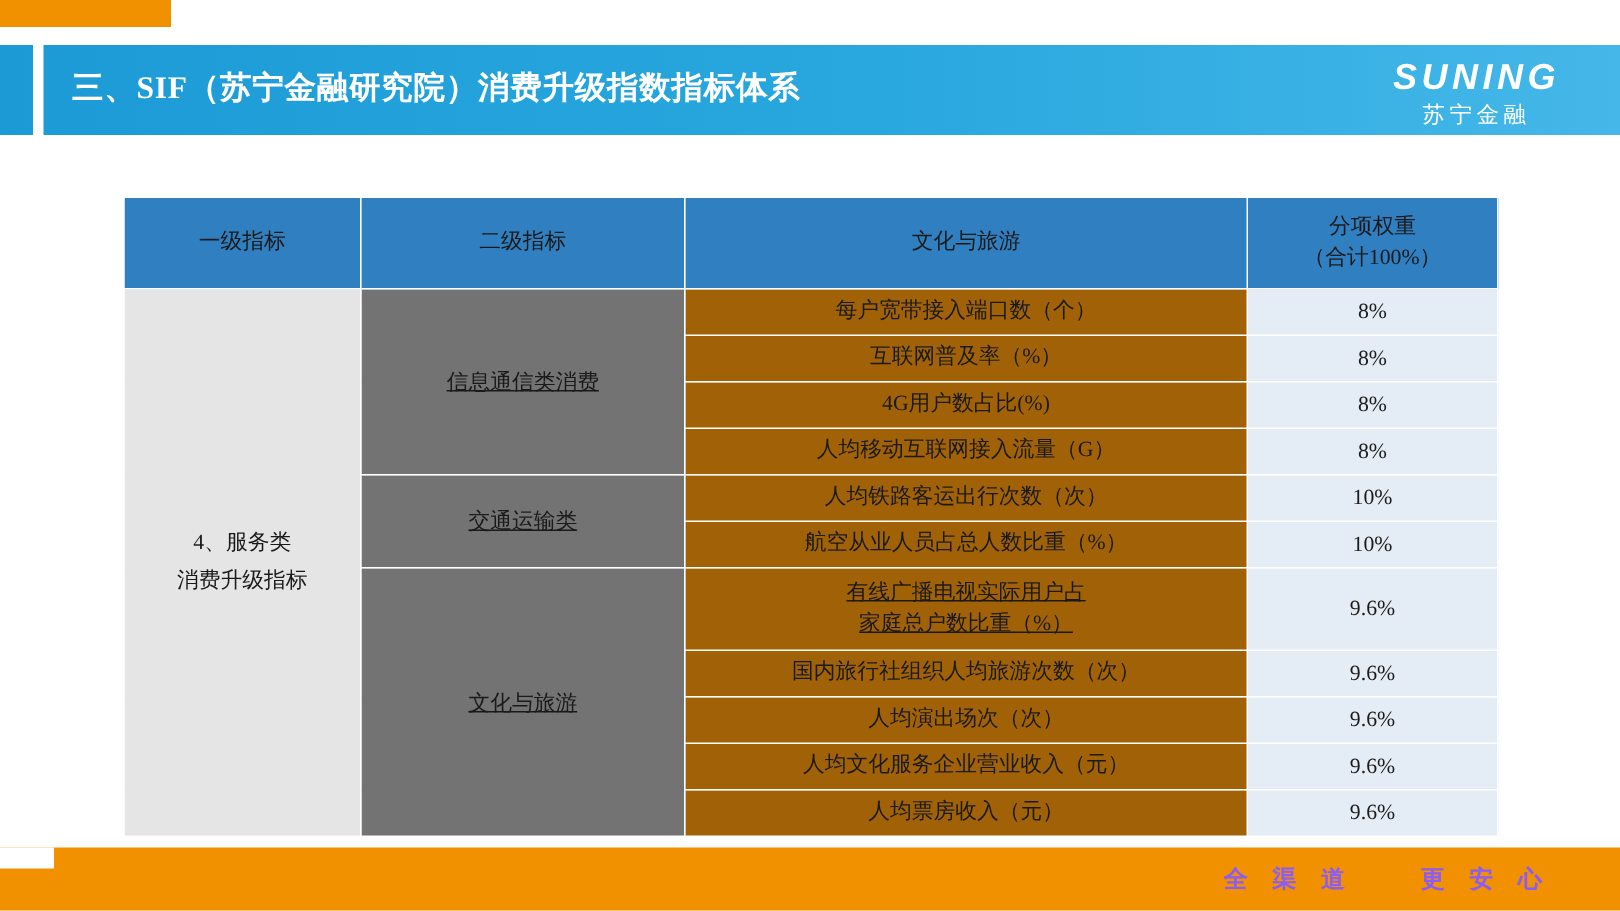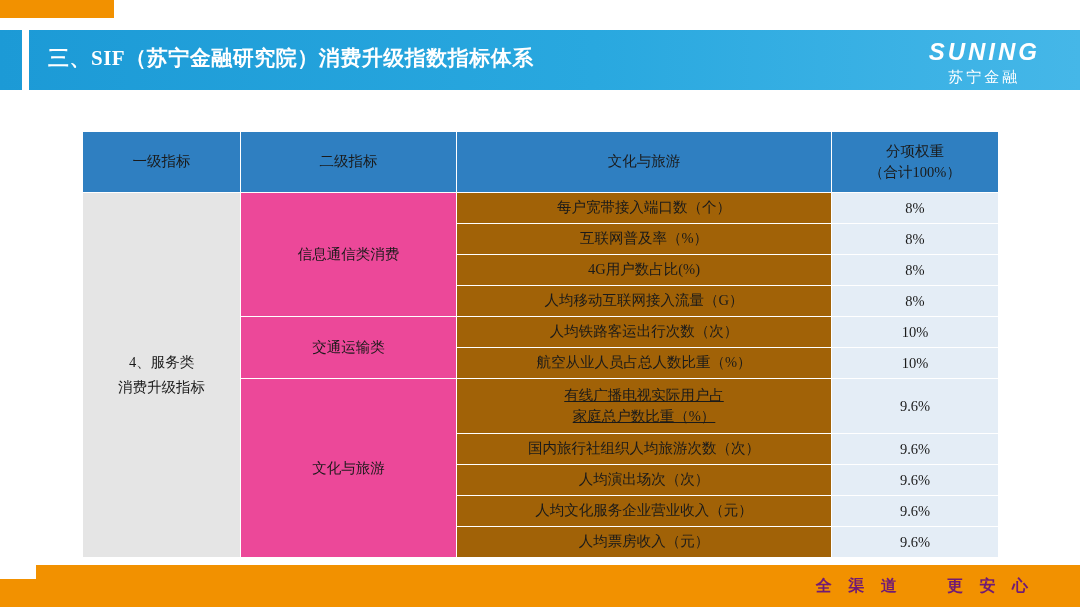--- a/index.html
+++ b/index.html
@@ -104,22 +104,23 @@
     font-size: 15px;
     line-height: 1.45;
   }
   td.lvl1 {
     background: #e5e5e5;
     font-weight: normal;
     line-height: 1.7;
     font-size: 15px;
   }
   td.lvl2 {
-    background: #ec4899;
-    font-size: 15px;
+    background: #737373;
+    font-size: 15px;
+    text-decoration: underline;
   }
   td.lvl3 {
     background: #a16207;
     height: 26px;
     line-height: 1.45;
   }
   td.weight {
     background: #e4edf6;
     font-size: 13.5px;
     font-family: "Liberation Sans", sans-serif;
@@ -140,21 +141,21 @@
     bottom: 28px;
     left: 0;
     width: 36px;
     height: 14px;
     background: #ffffff;
   }
   .bottom-text {
     position: absolute;
     bottom: 10px;
     right: 46px;
-    color: #701a75;
+    color: #8b5cf6;
     font-size: 16px;
     font-weight: bold;
     letter-spacing: 6px;
     font-family: "Liberation Sans", sans-serif;
   }
   .bottom-text span { margin-left: 34px; }
 </style>
 </head>
 <body>
 

